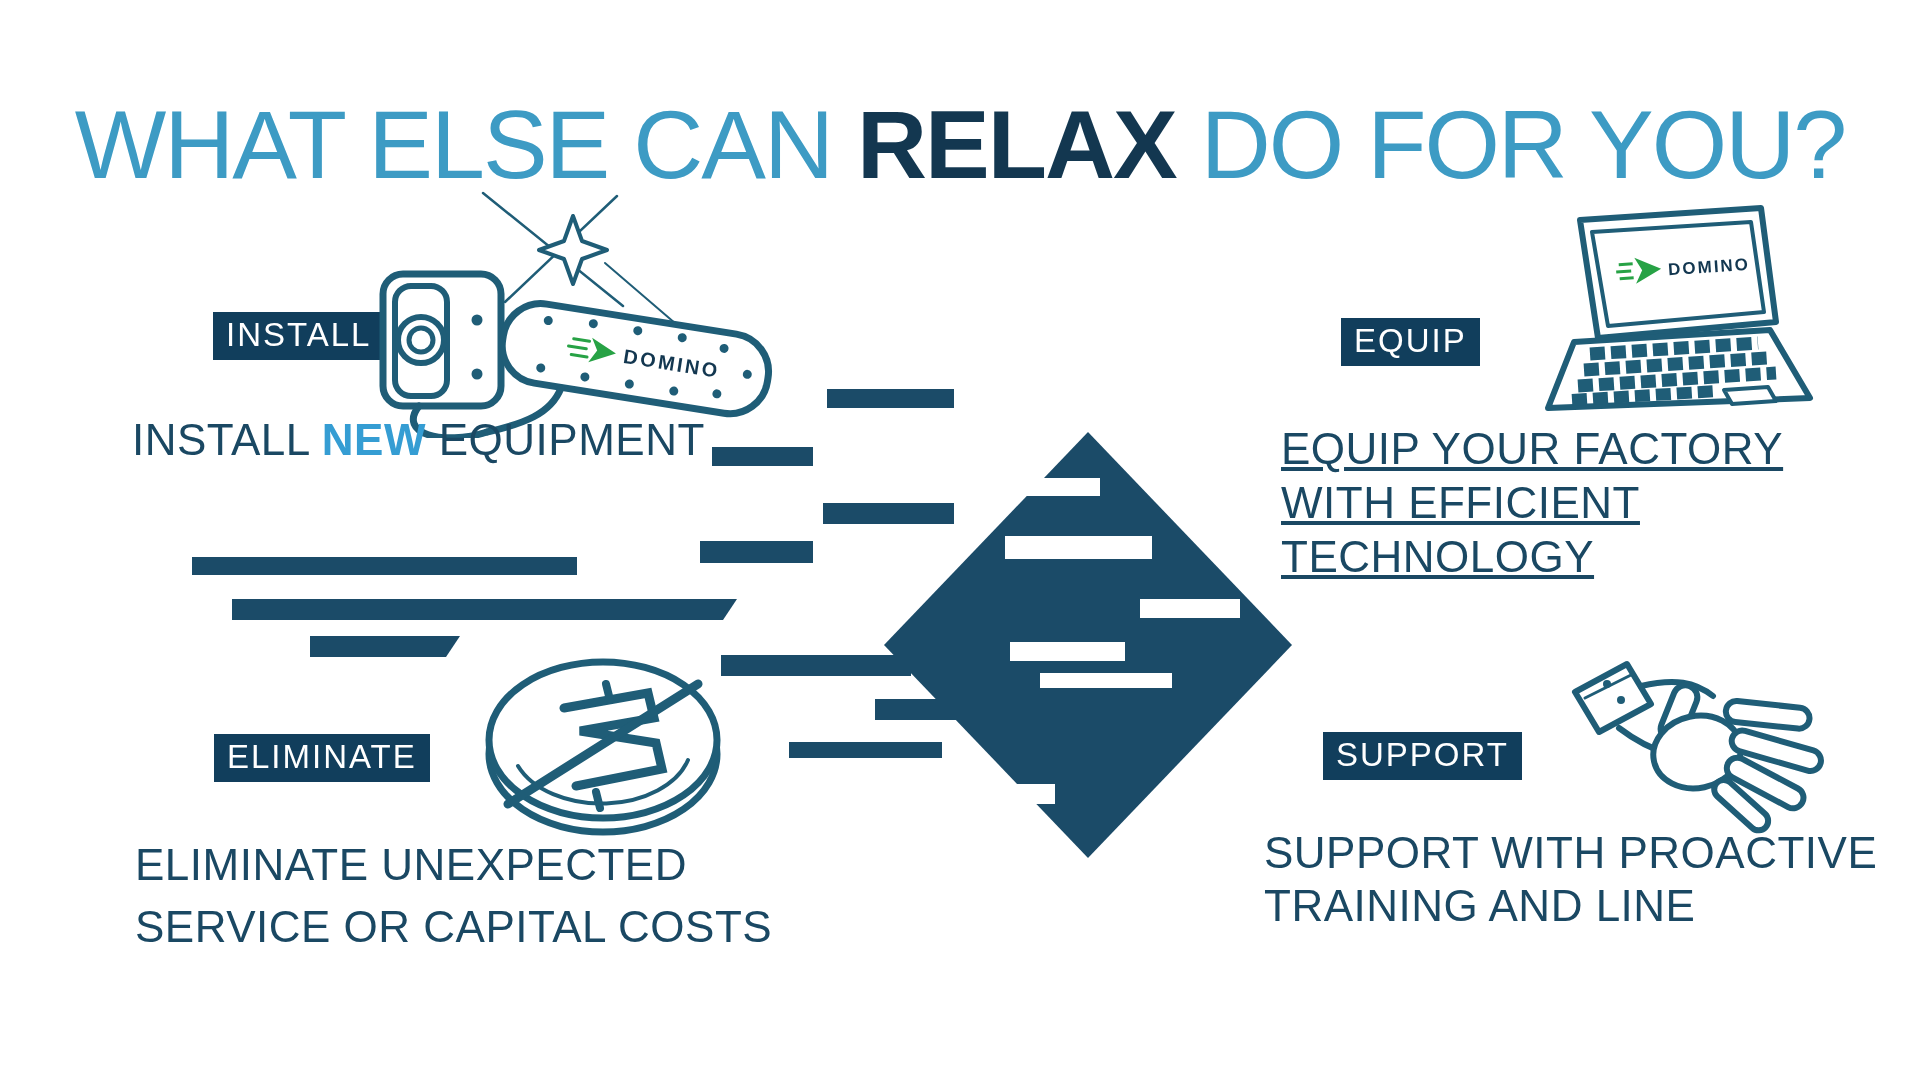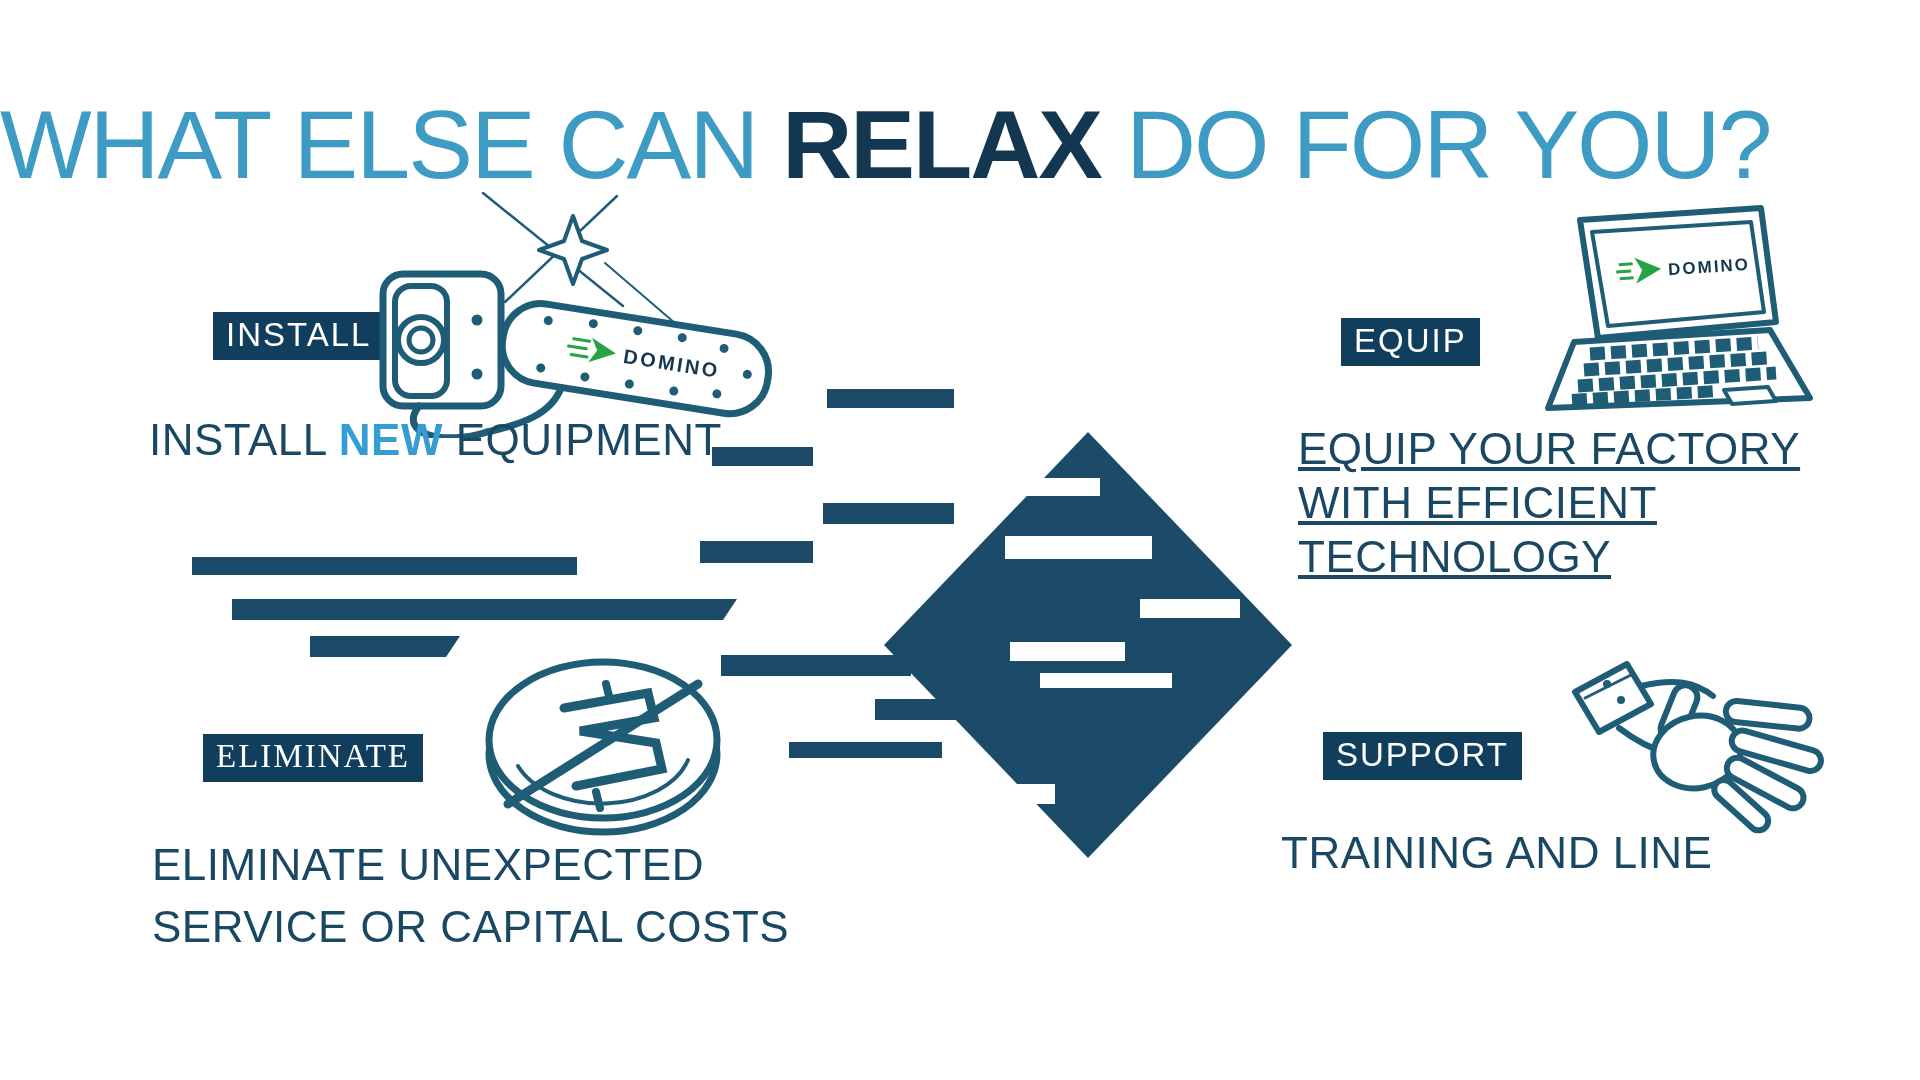--- a/index.html
+++ b/index.html
@@ -1,29 +1,29 @@
 <!DOCTYPE html>
 <html><head>
 <meta charset="utf-8">
 <style>
   html,body{margin:0;padding:0;background:#fff;}
   .canvas{position:relative;width:1920px;height:1080px;background:#ffffff;overflow:hidden;
           font-family:"Liberation Sans",sans-serif;}
   
-  .title{position:absolute;top:92px;left:0;width:1920px;text-align:left;
+  .title{position:absolute;top:92px;left:0;width:1920px;text-align:center;
          font-size:97px;letter-spacing:-2px;line-height:1.1;}
   .title span{white-space:pre;}
   .t-light{color:#3d9bc4;}
   .t-dark{color:#133750;font-weight:bold;}
   
   .label{position:absolute;background:#113e5c;color:#ffffff;font-size:33px;
          letter-spacing:2px;padding:6px 13px 9px;line-height:1;}
   
   .para{position:absolute;color:#1a4863;font-size:44px;letter-spacing:.5px;}
-  .para div{white-space:pre;margin-left:17px;}
+  .para div{white-space:pre;}
   .lh60{line-height:60px;} .lh54{line-height:54px;text-decoration:underline;} .lh62{line-height:62px;} .lh53{line-height:53px;}
   .hl{color:#359dd3;font-weight:bold;}
   .icon-svg{position:absolute;}
 </style>
 </head>
 <body>
 
 <div class="canvas">
 
   <div class="title">
@@ -127,21 +127,21 @@
       <rect x="550" y="161" width="113" height="22"></rect>
       <rect x="42" y="177" width="385" height="18"></rect>
       <polygon points="82,219 587,219 573,240 82,240"></polygon>
       <polygon points="160,256 310,256 296,277 160,277"></polygon>
       <rect x="571" y="275" width="190" height="21"></rect>
       <rect x="725" y="319" width="139" height="21"></rect>
       <rect x="639" y="362" width="153" height="16"></rect>
     </g>
   </svg>
 
-  <div class="label" style="left:203px;top:734px;font-family:Liberation Serif, serif;">ELIMINATE</div>
+  <div class="label" style="left:214px;top:734px;">ELIMINATE</div>
 
   <svg class="icon-svg" style="left:478px;top:646px;" width="252" height="202" viewBox="0 0 252 202">
     <g stroke="#1f5d77" fill="none" stroke-linecap="round">
       <ellipse cx="125" cy="108" rx="114" ry="78" stroke-width="7"></ellipse>
       <ellipse cx="125" cy="94" rx="114" ry="78" stroke-width="7" fill="#ffffff"></ellipse>
       <path d="M40,120 A90,60 0 0 0 210,114" stroke-width="4"></path>
       <g stroke-linejoin="miter">
         <path d="M86,62 L170,47 L176,72 L102,85 L178,97 L184,123 L98,140" stroke-width="9"></path>
         <line x1="128" y1="38" x2="132" y2="54" stroke-width="8"></line>
         <line x1="118" y1="146" x2="122" y2="162" stroke-width="8"></line>
@@ -168,16 +168,17 @@
       <rect x="122" y="36" width="24" height="58" rx="12" transform="rotate(22 134 65)"></rect>
       <ellipse cx="152" cy="104" rx="44" ry="36" transform="rotate(-12 152 104)"></ellipse>
       <rect x="182" y="52" width="84" height="21" rx="10.5" transform="rotate(6 182 52)"></rect>
       <rect x="190" y="80" width="92" height="21" rx="10.5" transform="rotate(16 190 80)"></rect>
       <rect x="188" y="106" width="84" height="21" rx="10.5" transform="rotate(28 188 106)"></rect>
       <rect x="178" y="128" width="66" height="19" rx="9.5" transform="rotate(42 178 128)"></rect>
     </g>
   </svg>
 
   <div class="para lh53" style="left:1264px;top:826px;">
+    <div>SUPPORT WITH PROACTIVE</div>
     <div>TRAINING AND LINE</div>
   </div>
 
 </div>
 
 </body></html>

